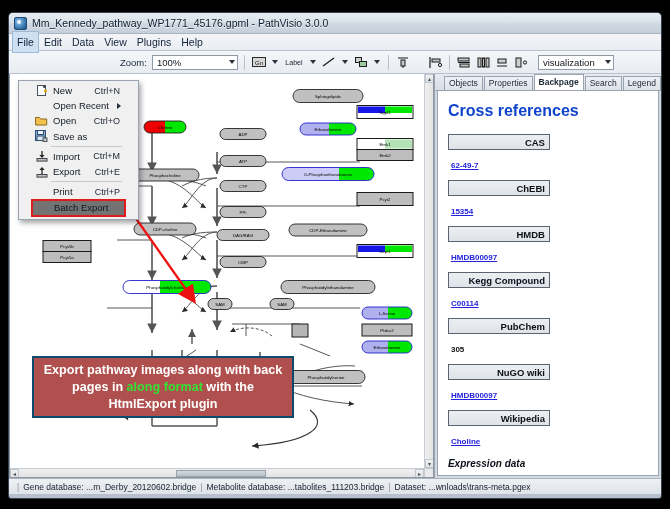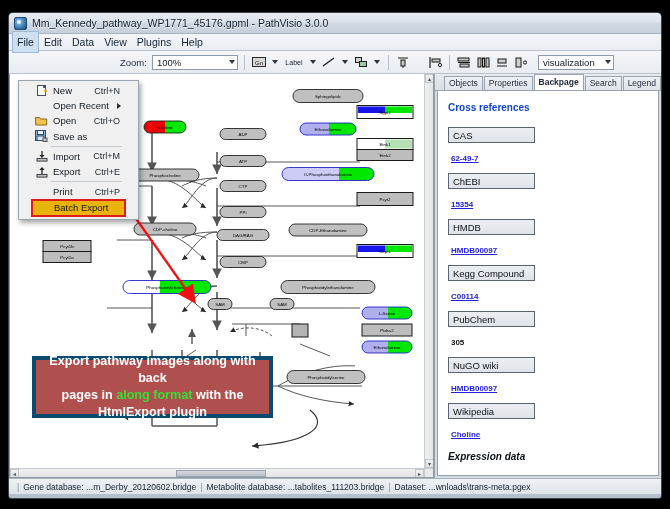--- a/index.html
+++ b/index.html
@@ -222,33 +222,34 @@
     border: 1px solid #9aa4b0;
     border-top: none;
     margin: 0 2px 2px 2px;
     padding: 9px 10px 4px 10px;
     overflow: hidden;
     position: relative;
   }
   .xref-title {
     color: #1144cc;
     font-weight: bold;
-    font-size: 10px;
+    font-size: 16px;
     margin: 2px 0 14px 0;
     font-family: "Liberation Sans", sans-serif;
   }
   .xref-head {
     background: linear-gradient(180deg,#eceff2,#dfe3e8);
     border: 1px solid #5a6370;
-    font-weight: normal;
+    font-weight: bold;
     font-size: 9.5px;
     color: #0b1018;
     padding: 1.5px 4px;
-    width: 87px;
+    width: 102px;
     margin-bottom: 4px;
+    text-align: right;
   }
   .xref-val {
     font-size: 8px;
     color: #2222dd;
     text-decoration: underline;
     font-weight: bold;
     margin: 0 0 10px 3px;
     display: inline-block;
     cursor: pointer;
   }
@@ -313,40 +314,40 @@
   .dd-accel { font-size: 9px; color:#1a2430; padding-right: 6px; text-align: right; }
   .dd-item.disabled .dd-label,
   .dd-item.disabled .dd-accel { color: #a6aeb8; }
   .dd-sep {
     height: 1px; background: #c3c9d0;
     margin: 2px 4px 2px 20px;
   }
   .dd-item.highlight {
     outline: 2px solid #e01b1b;
     outline-offset: -1px;
-    background: #eab308;
+    background: #737373;
     margin: 1px 1px;
   }
   .dd-sub {
     position:absolute; right:5px;
     width:0;height:0;
     border-top:3px solid transparent;
     border-bottom:3px solid transparent;
     border-left:4px solid #28303a;
   }
 
   
   .callout {
     position: absolute;
     left: 22px; top: 282px;
-    width: 241px; height: 62px;
+    width: 262px; height: 62px;
     background: #b0504e;
-    border: 4px solid #0c4a6e;
+    border: 2px solid #0c4a6e;
     z-index: 55;
-    display: flex; align-items: center; 
+    display: flex; align-items: center; justify-content: center;
     text-align: center;
     padding: 2px 6px;
   }
   .callout-text {
     color: #fff;
     font-weight: bold;
     font-size: 12.6px;
     line-height: 17px;
     font-family: "Liberation Sans", sans-serif;
   }

